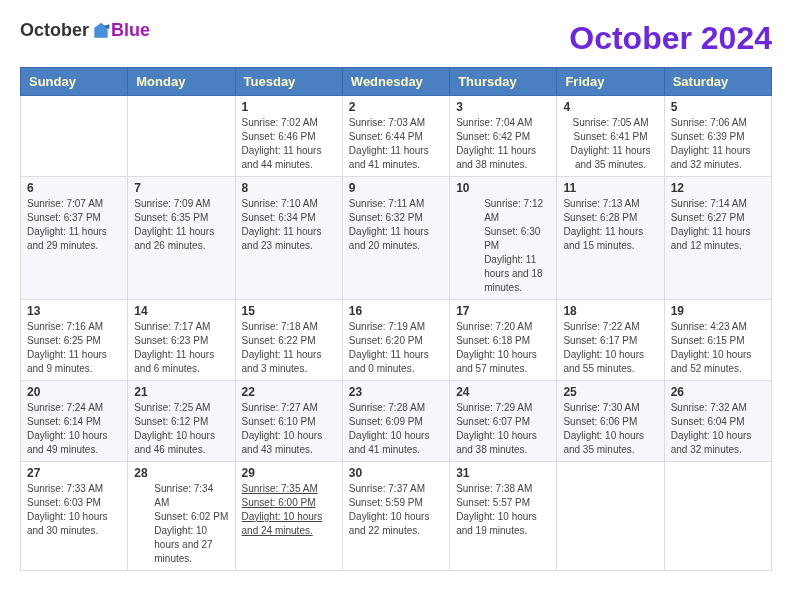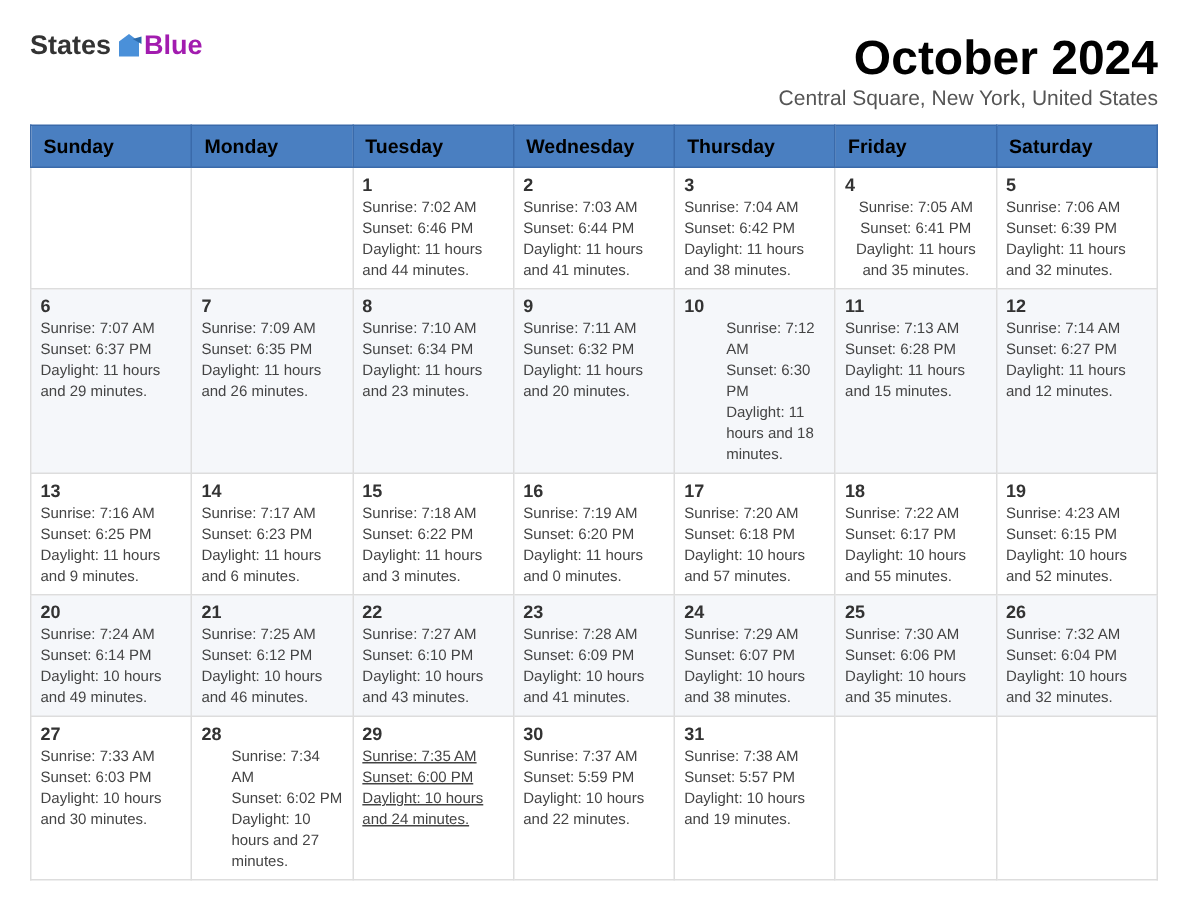--- a/index.html
+++ b/index.html
@@ -39,34 +39,34 @@
       width: 20px;
       height: 20px;
       margin-left: 2px;
     }
     .title-area {
       text-align: right;
     }
     .month-title {
       font-size: 32px;
       font-weight: bold;
-      color: #000000;
+      color: #6d28d9;
     }
     .location {
       font-size: 14px;
       color: #555;
     }
     .calendar {
       width: 100%;
       border-collapse: collapse;
       border: 1px solid #ccc;
     }
     .calendar th {
       background: #4a7fc1;
-      color: #000000;
+      color: #fef9c3;
       text-align: left;
       padding: 6px 8px;
       font-size: 13px;
       border: 1px solid #3a6aaa;
     }
     .calendar td {
       vertical-align: top;
       padding: 4px 6px;
       border: 1px solid #ddd;
       width: 107px;
@@ -92,31 +92,30 @@
     .empty-cell {
       background: #f9f9f9;
     }
   </style>
 </head>
 <body>
 
 <div class="header-area">
   <div class="logo">
     <div class="logo-text">
-      <span class="logo-general">States</span>
+      <span class="logo-general">October</span>
       <svg class="logo-icon" viewBox="0 0 24 24" xmlns="http://www.w3.org/2000/svg">
         <path d="M12 2 L20 8 L20 20 L4 20 L4 8 Z" fill="#4a90d9"></path>
         <path d="M15 6 L22 10 L22 4 Z" fill="#2a6aaa"></path>
       </svg>
       <span class="logo-blue">Blue</span>
     </div>
   </div>
   <div class="title-area">
     <div class="month-title">October 2024</div>
-    <div class="location">Central Square, New York, United States</div>
   </div>
 </div>
 
 <table class="calendar">
   <thead>
     <tr>
     <th>Sunday</th>
         <th>Monday</th>
         <th>Tuesday</th>
         <th>Wednesday</th>

